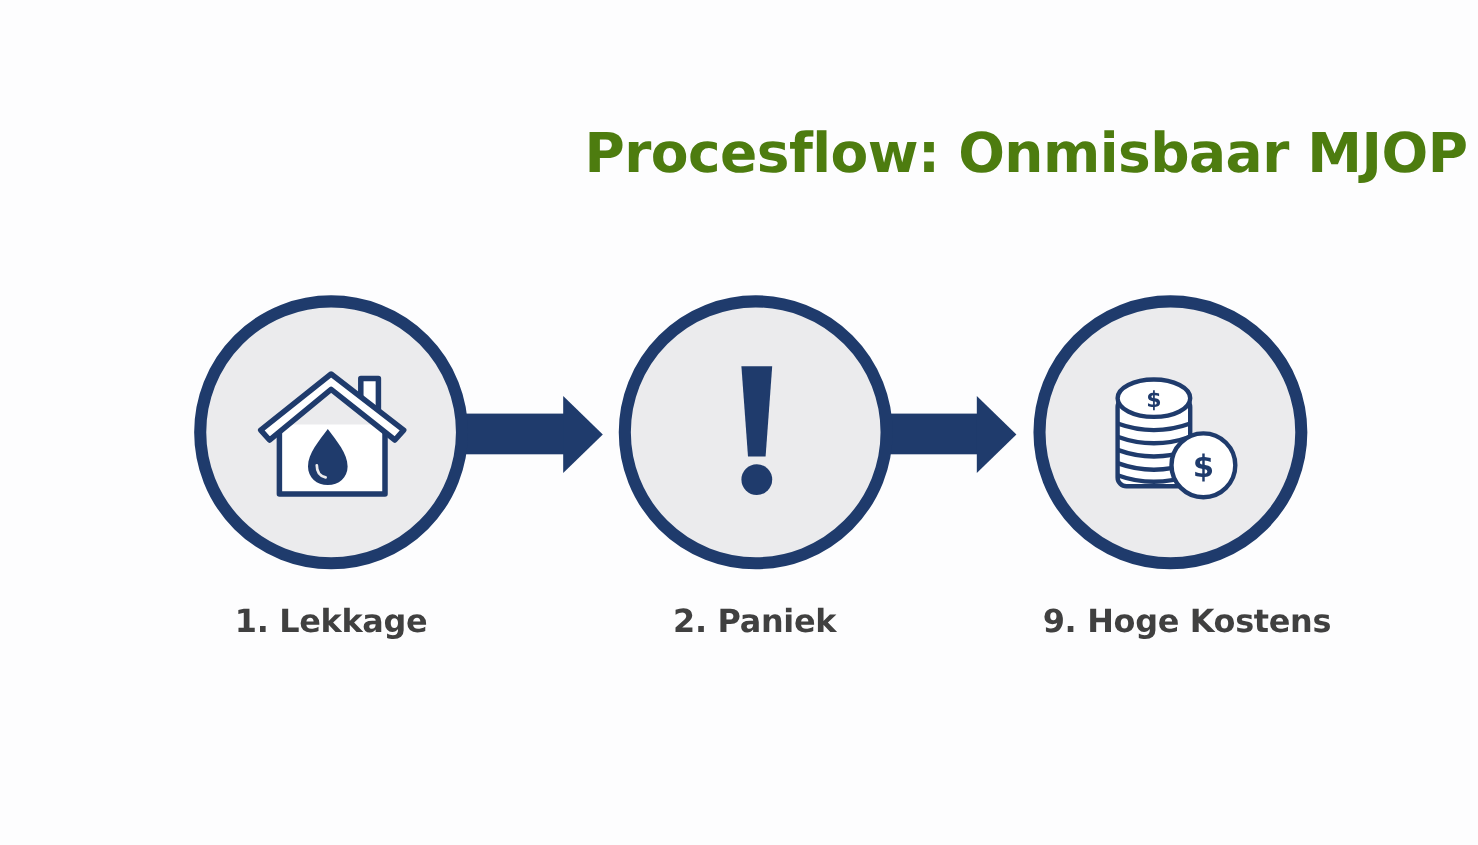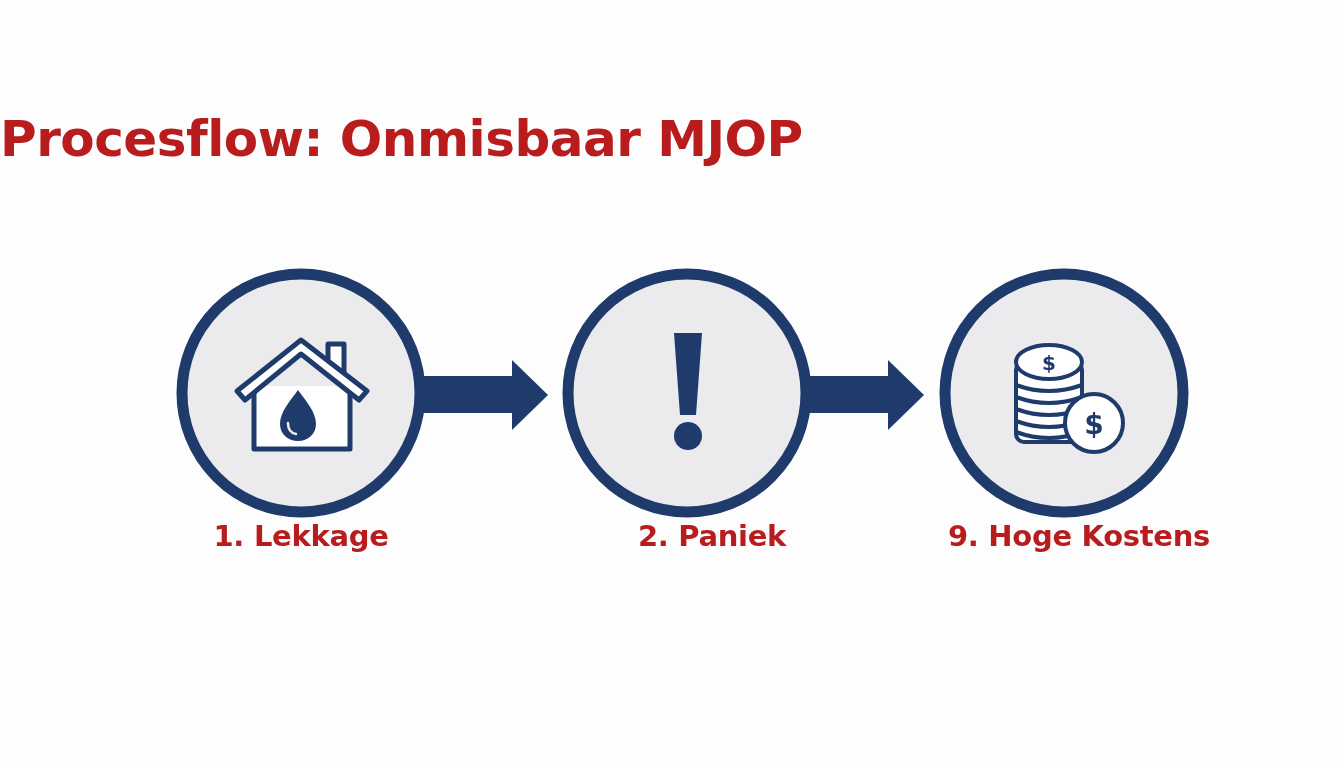--- a/index.html
+++ b/index.html
@@ -12,42 +12,42 @@
     }
     body {
       position: relative;
       font-family: "DejaVu Sans", sans-serif;
     }
     .title {
       position: absolute;
       left: 0;
       width: 1334px;
       top: 104px;
-      text-align: left;
+      text-align: right;
       font-family: "DejaVu Sans", sans-serif;
       font-weight: bold;
       font-size: 50px;
       letter-spacing: -0.5px;
-      color: #b91c1c;
+      color: #4d7c0f;
       line-height: 70px;
     }
     .stage {
       position: absolute;
       left: 0;
       top: 0;
       width: 1344px;
       height: 768px;
     }
     .label {
       position: absolute;
-      top: 514px;
+      top: 543px;
       font-family: "DejaVu Sans", sans-serif;
       font-weight: bold;
       font-size: 29px;
-      color: #b91c1c;
+      color: #404040;
       line-height: 44px;
       text-align: center;
       white-space: nowrap;
       transform: translateX(-50%);
       letter-spacing: -0.3px;
     }
   </style>
 </head>
 <body>
 
@@ -102,14 +102,14 @@
       <ellipse cx="1049" cy="362" rx="33" ry="17"></ellipse>
       <text x="1049" y="370" text-anchor="middle" font-family="DejaVu Sans, sans-serif" font-weight="bold" font-size="20" fill="#1f3b6c" stroke="none">$</text>
 
       <circle cx="1094" cy="423" r="29"></circle>
       <text x="1094" y="434" text-anchor="middle" font-family="DejaVu Sans, sans-serif" font-weight="bold" font-size="28" fill="#1f3b6c" stroke="none">$</text>
     </g>
   </g>
 </svg>
 
 <div class="label" style="left:301px;">1. Lekkage</div>
-<div class="label" style="left:686px;margin-left:26px;">2. Paniek</div>
+<div class="label" style="left:686px;">2. Paniek</div>
 <div class="label" style="left:1079px;">9. Hoge Kostens</div>
 
 </body></html>

